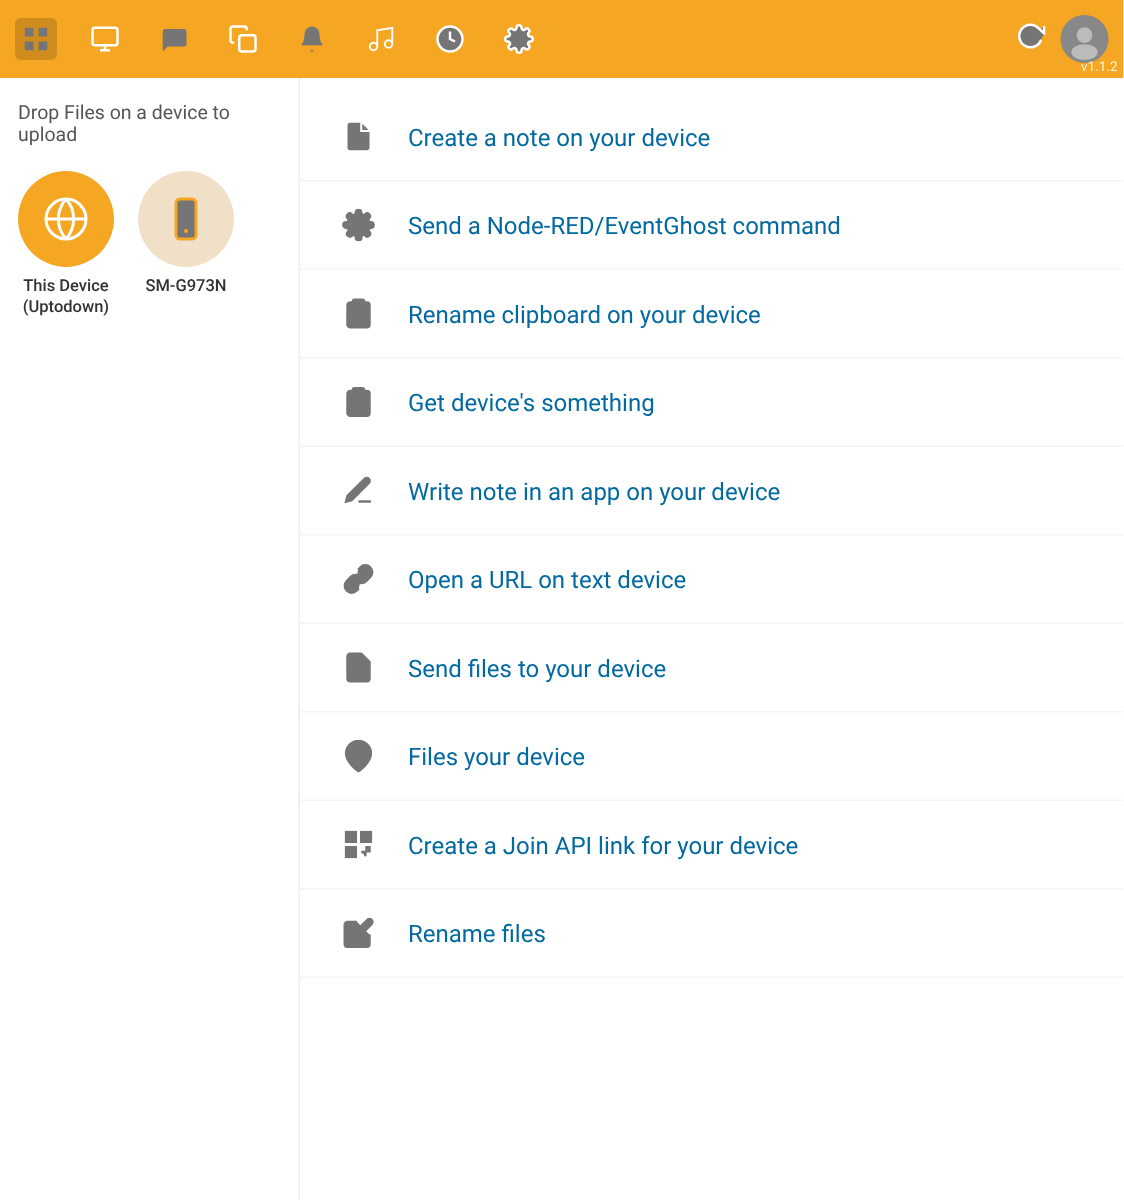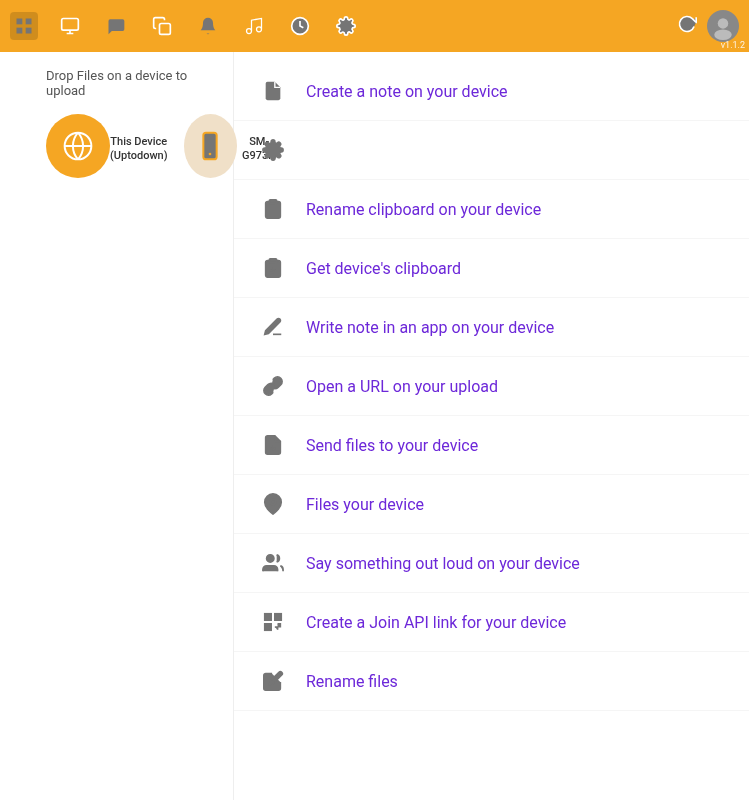--- a/index.html
+++ b/index.html
@@ -63,21 +63,20 @@
       right: 4px;
       bottom: 2px;
       font-size: 9px;
       color: rgba(255,255,255,0.85);
     }
 
     
     .main {
       display: flex;
       height: calc(800px - 52px);
-      margin-left: 34px;
     }
 
     
     .left-panel {
       width: 200px;
       padding: 16px 12px;
       border-right: 1px solid #eee;
       background: #fff;
     }
     .drop-files-label {
@@ -85,21 +84,21 @@
       color: #555;
       margin-bottom: 16px;
     }
     .devices-row {
       display: flex;
       gap: 16px;
       align-items: flex-start;
     }
     .device-item {
       display: flex;
-      flex-direction: row;
+      flex-direction: column;
       align-items: center;
       cursor: pointer;
     }
     .device-circle {
       width: 64px;
       height: 64px;
       border-radius: 50%;
       display: flex;
       align-items: center;
       justify-content: center;
@@ -142,21 +141,21 @@
       display: flex;
       align-items: center;
       justify-content: center;
       margin-right: 18px;
       color: #757575;
       font-size: 20px;
       flex-shrink: 0;
     }
     .menu-text {
       font-size: 16px;
-      color: #6d28d9;
+      color: #0369a1;
       font-weight: 400;
     }
 
     
     svg {
       fill: #757575;
     }
   </style>
 </head>
 <body>
@@ -267,20 +266,21 @@
       <span class="menu-text">Create a note on your device</span>
     </div>
 
     <div class="menu-item">
       <div class="menu-icon">
         <svg width="22" height="22" viewBox="0 0 24 24" fill="none" stroke="#757575" stroke-width="1.8">
             <circle cx="12" cy="12" r="3"></circle>
             <path d="M19.4 15a1.65 1.65 0 0 0 .33 1.82l.06.06a2 2 0 0 1-2.83 2.83l-.06-.06a1.65 1.65 0 0 0-1.82-.33 1.65 1.65 0 0 0-1 1.51V21a2 2 0 0 1-4 0v-.09A1.65 1.65 0 0 0 9 19.4a1.65 1.65 0 0 0-1.82.33l-.06.06a2 2 0 0 1-2.83-2.83l.06-.06A1.65 1.65 0 0 0 4.68 15a1.65 1.65 0 0 0-1.51-1H3a2 2 0 0 1 0-4h.09A1.65 1.65 0 0 0 4.6 9a1.65 1.65 0 0 0-.33-1.82l-.06-.06a2 2 0 0 1 2.83-2.83l.06.06A1.65 1.65 0 0 0 9 4.68a1.65 1.65 0 0 0 1-1.51V3a2 2 0 0 1 4 0v.09a1.65 1.65 0 0 0 1 1.51 1.65 1.65 0 0 0 1.82-.33l.06-.06a2 2 0 0 1 2.83 2.83l-.06.06A1.65 1.65 0 0 0 19.4 9a1.65 1.65 0 0 0 1.51 1H21a2 2 0 0 1 0 4h-.09a1.65 1.65 0 0 0-1.51 1z"></path>
           </svg>
       </div>
+      <span class="menu-text">Send a Node-RED/EventGhost command</span>
     </div>
 
     <div class="menu-item">
       <div class="menu-icon">
         <svg width="22" height="22" viewBox="0 0 24 24" fill="none" stroke="#757575" stroke-width="1.8">
             <path d="M16 4h2a2 2 0 0 1 2 2v14a2 2 0 0 1-2 2H6a2 2 0 0 1-2-2V6a2 2 0 0 1 2-2h2"></path>
             <rect x="8" y="2" width="8" height="4" rx="1" ry="1"></rect>
           </svg>
       </div>
       <span class="menu-text">Rename clipboard on your device</span>
@@ -288,41 +288,41 @@
 
     <div class="menu-item">
       <div class="menu-icon">
         <svg width="22" height="22" viewBox="0 0 24 24" fill="none" stroke="#757575" stroke-width="1.8">
             <path d="M16 4h2a2 2 0 0 1 2 2v14a2 2 0 0 1-2 2H6a2 2 0 0 1-2-2V6a2 2 0 0 1 2-2h2"></path>
             <rect x="8" y="2" width="8" height="4" rx="1" ry="1"></rect>
             <polyline points="12 11 12 17"></polyline>
             <polyline points="9 14 12 17 15 14"></polyline>
           </svg>
       </div>
-      <span class="menu-text">Get device's clipboard</span>
+      <span class="menu-text">Get device's something</span>
     </div>
 
     <div class="menu-item">
       <div class="menu-icon">
         <svg width="22" height="22" viewBox="0 0 24 24" fill="none" stroke="#757575" stroke-width="1.8">
             <path d="M12 20h9"></path>
             <path d="M16.5 3.5a2.121 2.121 0 0 1 3 3L7 19l-4 1 1-4L16.5 3.5z"></path>
           </svg>
       </div>
       <span class="menu-text">Write note in an app on your device</span>
     </div>
 
     <div class="menu-item">
       <div class="menu-icon">
         <svg width="22" height="22" viewBox="0 0 24 24" fill="none" stroke="#757575" stroke-width="1.8">
             <path d="M10 13a5 5 0 0 0 7.54.54l3-3a5 5 0 0 0-7.07-7.07l-1.72 1.71"></path>
             <path d="M14 11a5 5 0 0 0-7.54-.54l-3 3a5 5 0 0 0 7.07 7.07l1.71-1.71"></path>
           </svg>
       </div>
-      <span class="menu-text">Open a URL on your upload</span>
+      <span class="menu-text">Open a URL on text device</span>
     </div>
 
     <div class="menu-item">
       <div class="menu-icon">
         <svg width="22" height="22" viewBox="0 0 24 24" fill="none" stroke="#757575" stroke-width="1.8">
             <path d="M14 2H6a2 2 0 0 0-2 2v16a2 2 0 0 0 2 2h12a2 2 0 0 0 2-2V8z"></path>
             <polyline points="14 2 14 8 20 8"></polyline>
             <line x1="12" y1="12" x2="12" y2="18"></line>
             <polyline points="9 15 12 18 15 15"></polyline>
           </svg>
@@ -333,31 +333,20 @@
     <div class="menu-item">
       <div class="menu-icon">
         <svg width="22" height="22" viewBox="0 0 24 24" fill="none" stroke="#757575" stroke-width="1.8">
             <path d="M21 10c0 7-9 13-9 13s-9-6-9-13a9 9 0 0 1 18 0z"></path>
             <circle cx="12" cy="10" r="3"></circle>
           </svg>
       </div>
       <span class="menu-text">Files your device</span>
     </div>
 
-    <div class="menu-item">
-      <div class="menu-icon">
-        <svg width="22" height="22" viewBox="0 0 24 24" fill="none" stroke="#757575" stroke-width="1.8">
-            <path d="M17 21v-2a4 4 0 0 0-4-4H5a4 4 0 0 0-4 4v2"></path>
-            <circle cx="9" cy="7" r="4"></circle>
-            <path d="M23 21v-2a4 4 0 0 0-3-3.87"></path>
-            <path d="M16 3.13a4 4 0 0 1 0 7.75"></path>
-          </svg>
-      </div>
-      <span class="menu-text">Say something out loud on your device</span>
-    </div>
 
     <div class="menu-item">
       <div class="menu-icon">
         <svg width="22" height="22" viewBox="0 0 24 24" fill="none" stroke="#757575" stroke-width="1.8">
             <rect x="3" y="3" width="7" height="7"></rect>
             <rect x="14" y="3" width="7" height="7"></rect>
             <rect x="3" y="14" width="7" height="7"></rect>
             <path d="M14 17.5h3v3M17 14h3v3h-3"></path>
           </svg>
       </div>

